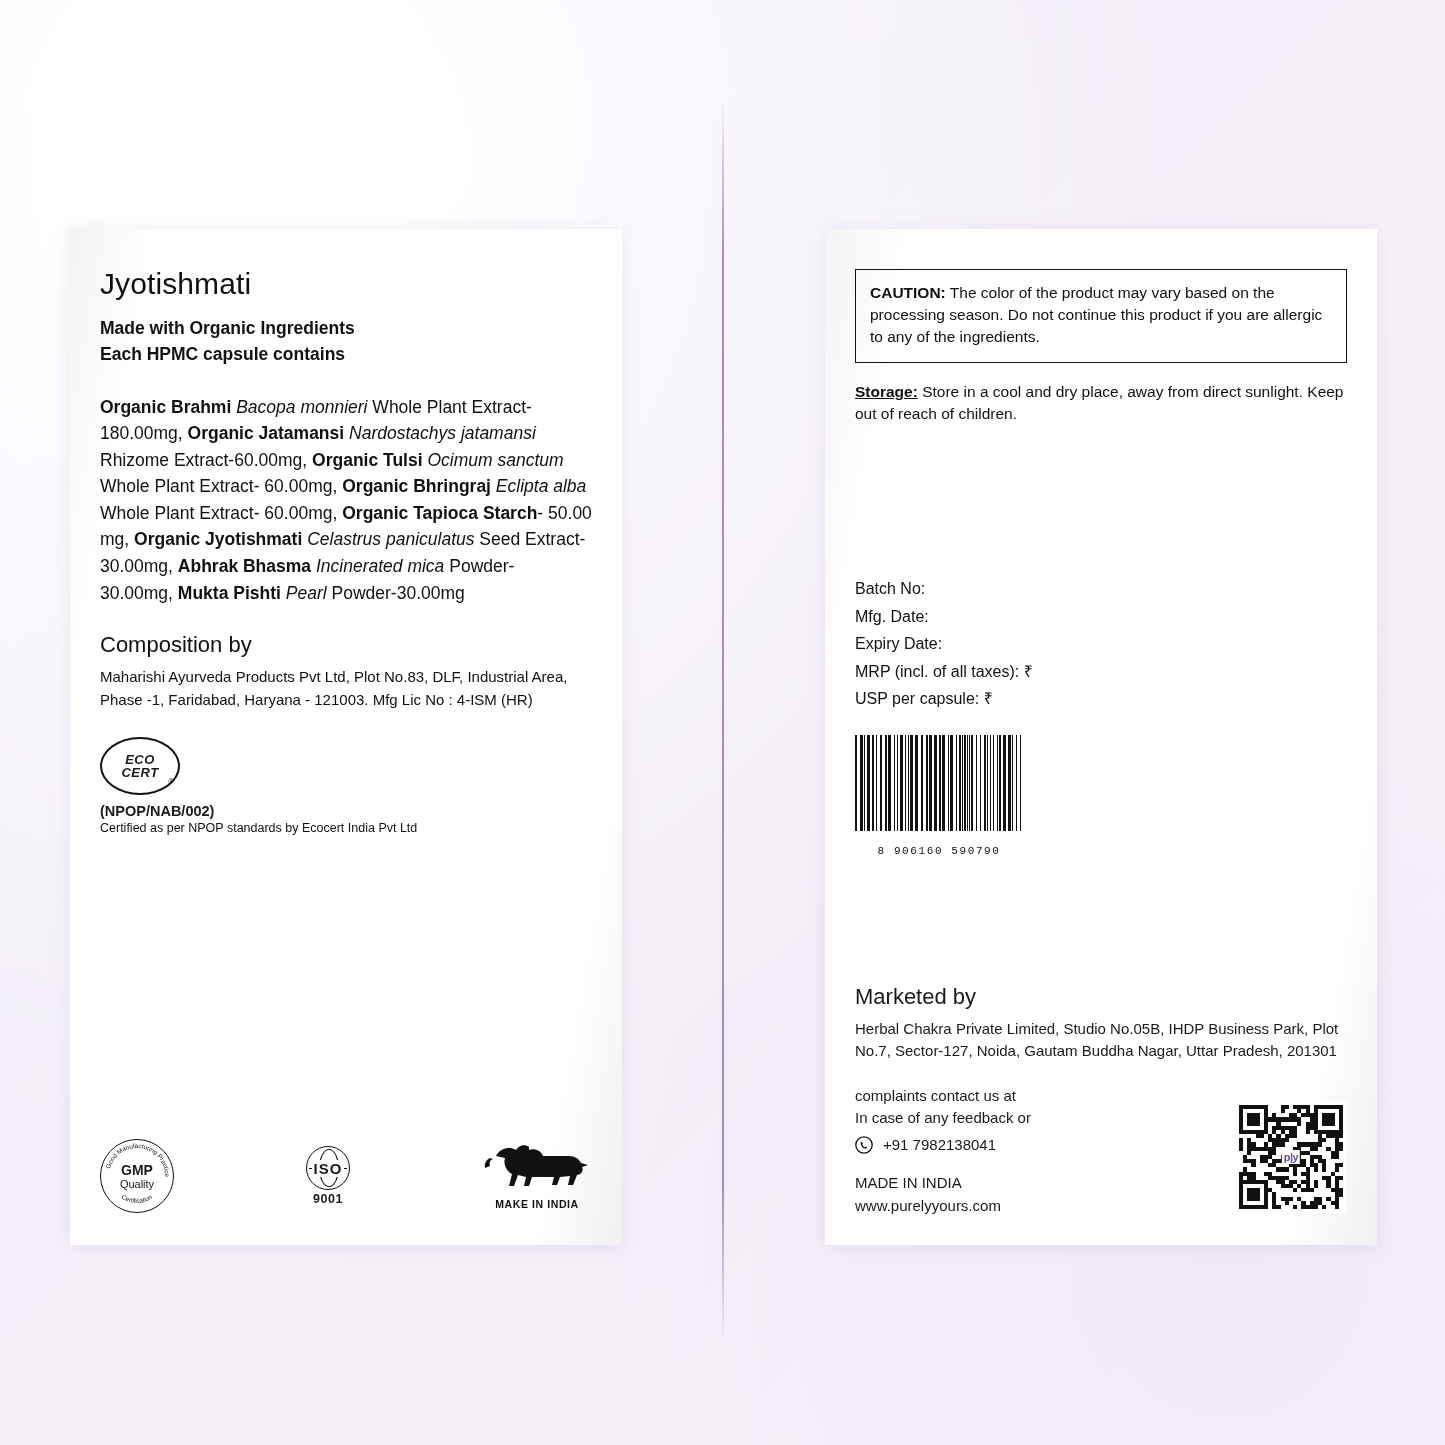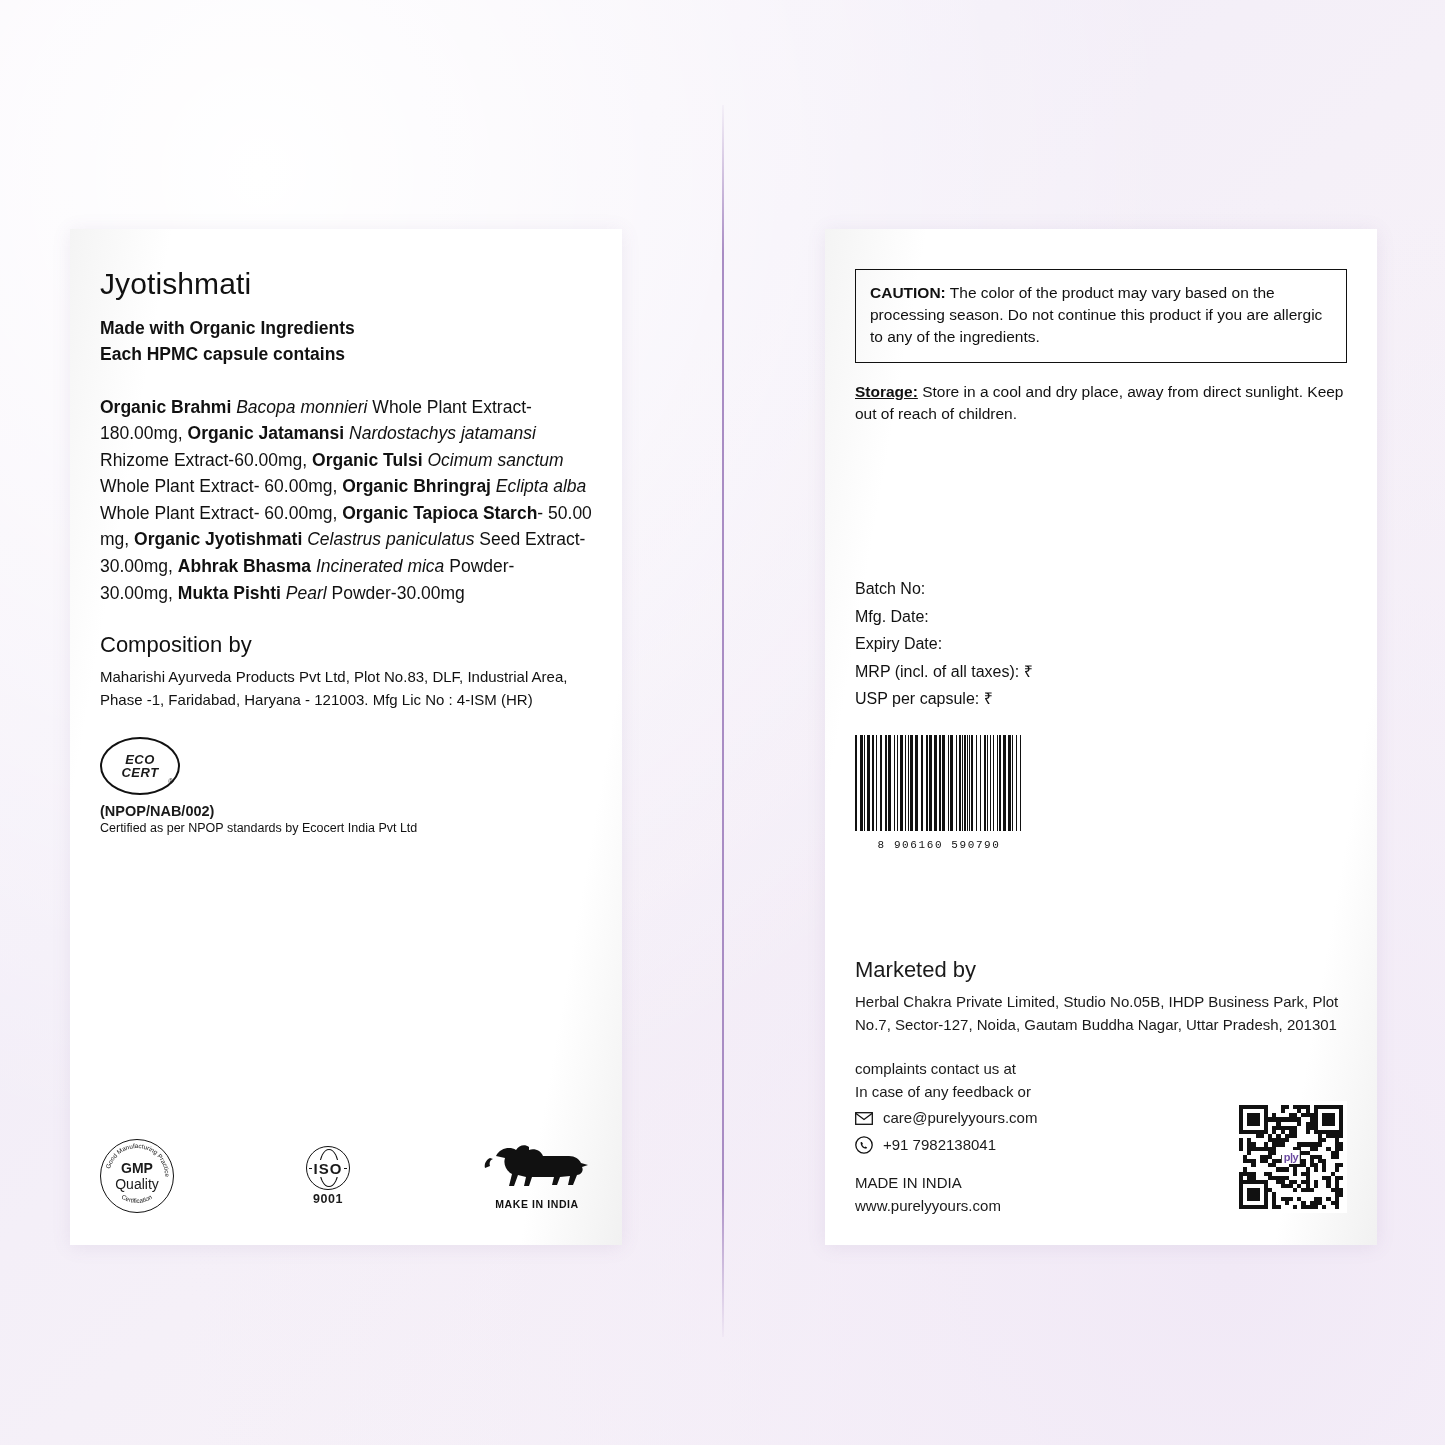--- a/index.html
+++ b/index.html
@@ -150,21 +150,21 @@
     align-items: center;
     justify-content: center;
     flex-direction: column;
   }
   .gmp .gmp-main {
     font-size: 14px;
     font-weight: 700;
     line-height: 1;
   }
   .gmp .gmp-sub {
-    font-size: 14px;
+    font-size: 11px;
     line-height: 1;
     margin-top: 2px;
   }
   .gmp svg { position: absolute; inset: 0; }
 
   .iso {
     text-align: center;
   }
   .iso-globe {
     width: 42px; height: 42px;
@@ -246,21 +246,21 @@
   }
   .barcode i {
     display: block;
     background: #111;
     height: 100%;
   }
   .barcode-digits {
     font-family: "Liberation Mono", monospace;
     font-size: 11px;
     letter-spacing: 1.6px;
-    margin-top: 8px;
+    margin-top: 14px;
     text-align: center;
     color: #111;
   }
 
   .marketed-title {
     font-size: 22px;
     font-weight: 400;
     margin: 0 0 8px 0;
   }
   .marketed-body {
@@ -462,29 +462,20 @@
 
     <div class="marketed-block">
       <div class="marketed-title">Marketed by</div>
       <div class="marketed-body">Herbal Chakra Private Limited, Studio No.05B, IHDP Business Park, Plot No.7, Sector-127, Noida, Gautam Buddha Nagar, Uttar Pradesh, 201301</div>
 
       <div class="feedback">
         <div>complaints contact us at</div>
         <div>In case of any feedback or</div>
         <div class="contact-row">
           <span class="ic">
-            <svg width="18" height="13" viewBox="0 0 18 13">
-                <rect x="0.7" y="0.7" width="16.6" height="11.6" fill="none" stroke="#111" stroke-width="1.3"></rect>
-                <path d="M1 1.5 L9 7.5 L17 1.5" fill="none" stroke="#111" stroke-width="1.3"></path>
-              </svg>
-          </span>
-          <span>care@purelyyours.com</span>
-        </div>
-        <div class="contact-row">
-          <span class="ic">
             <svg width="18" height="18" viewBox="0 0 18 18">
                 <circle cx="9" cy="9" r="8.2" fill="none" stroke="#111" stroke-width="1.3"></circle>
                 <path d="M5.6 6.2 c0,4 2.4,6.2 5.6,6.6 l1-1.3 -1.9-1.1 -0.9,0.8 c-1,-0.6 -1.8,-1.4 -2.3,-2.4 l0.9,-0.8 -1.1,-1.9z" fill="#111"></path>
               </svg>
           </span>
           <span>+91 7982138041</span>
         </div>
       </div>
 
       <div class="made-block">

